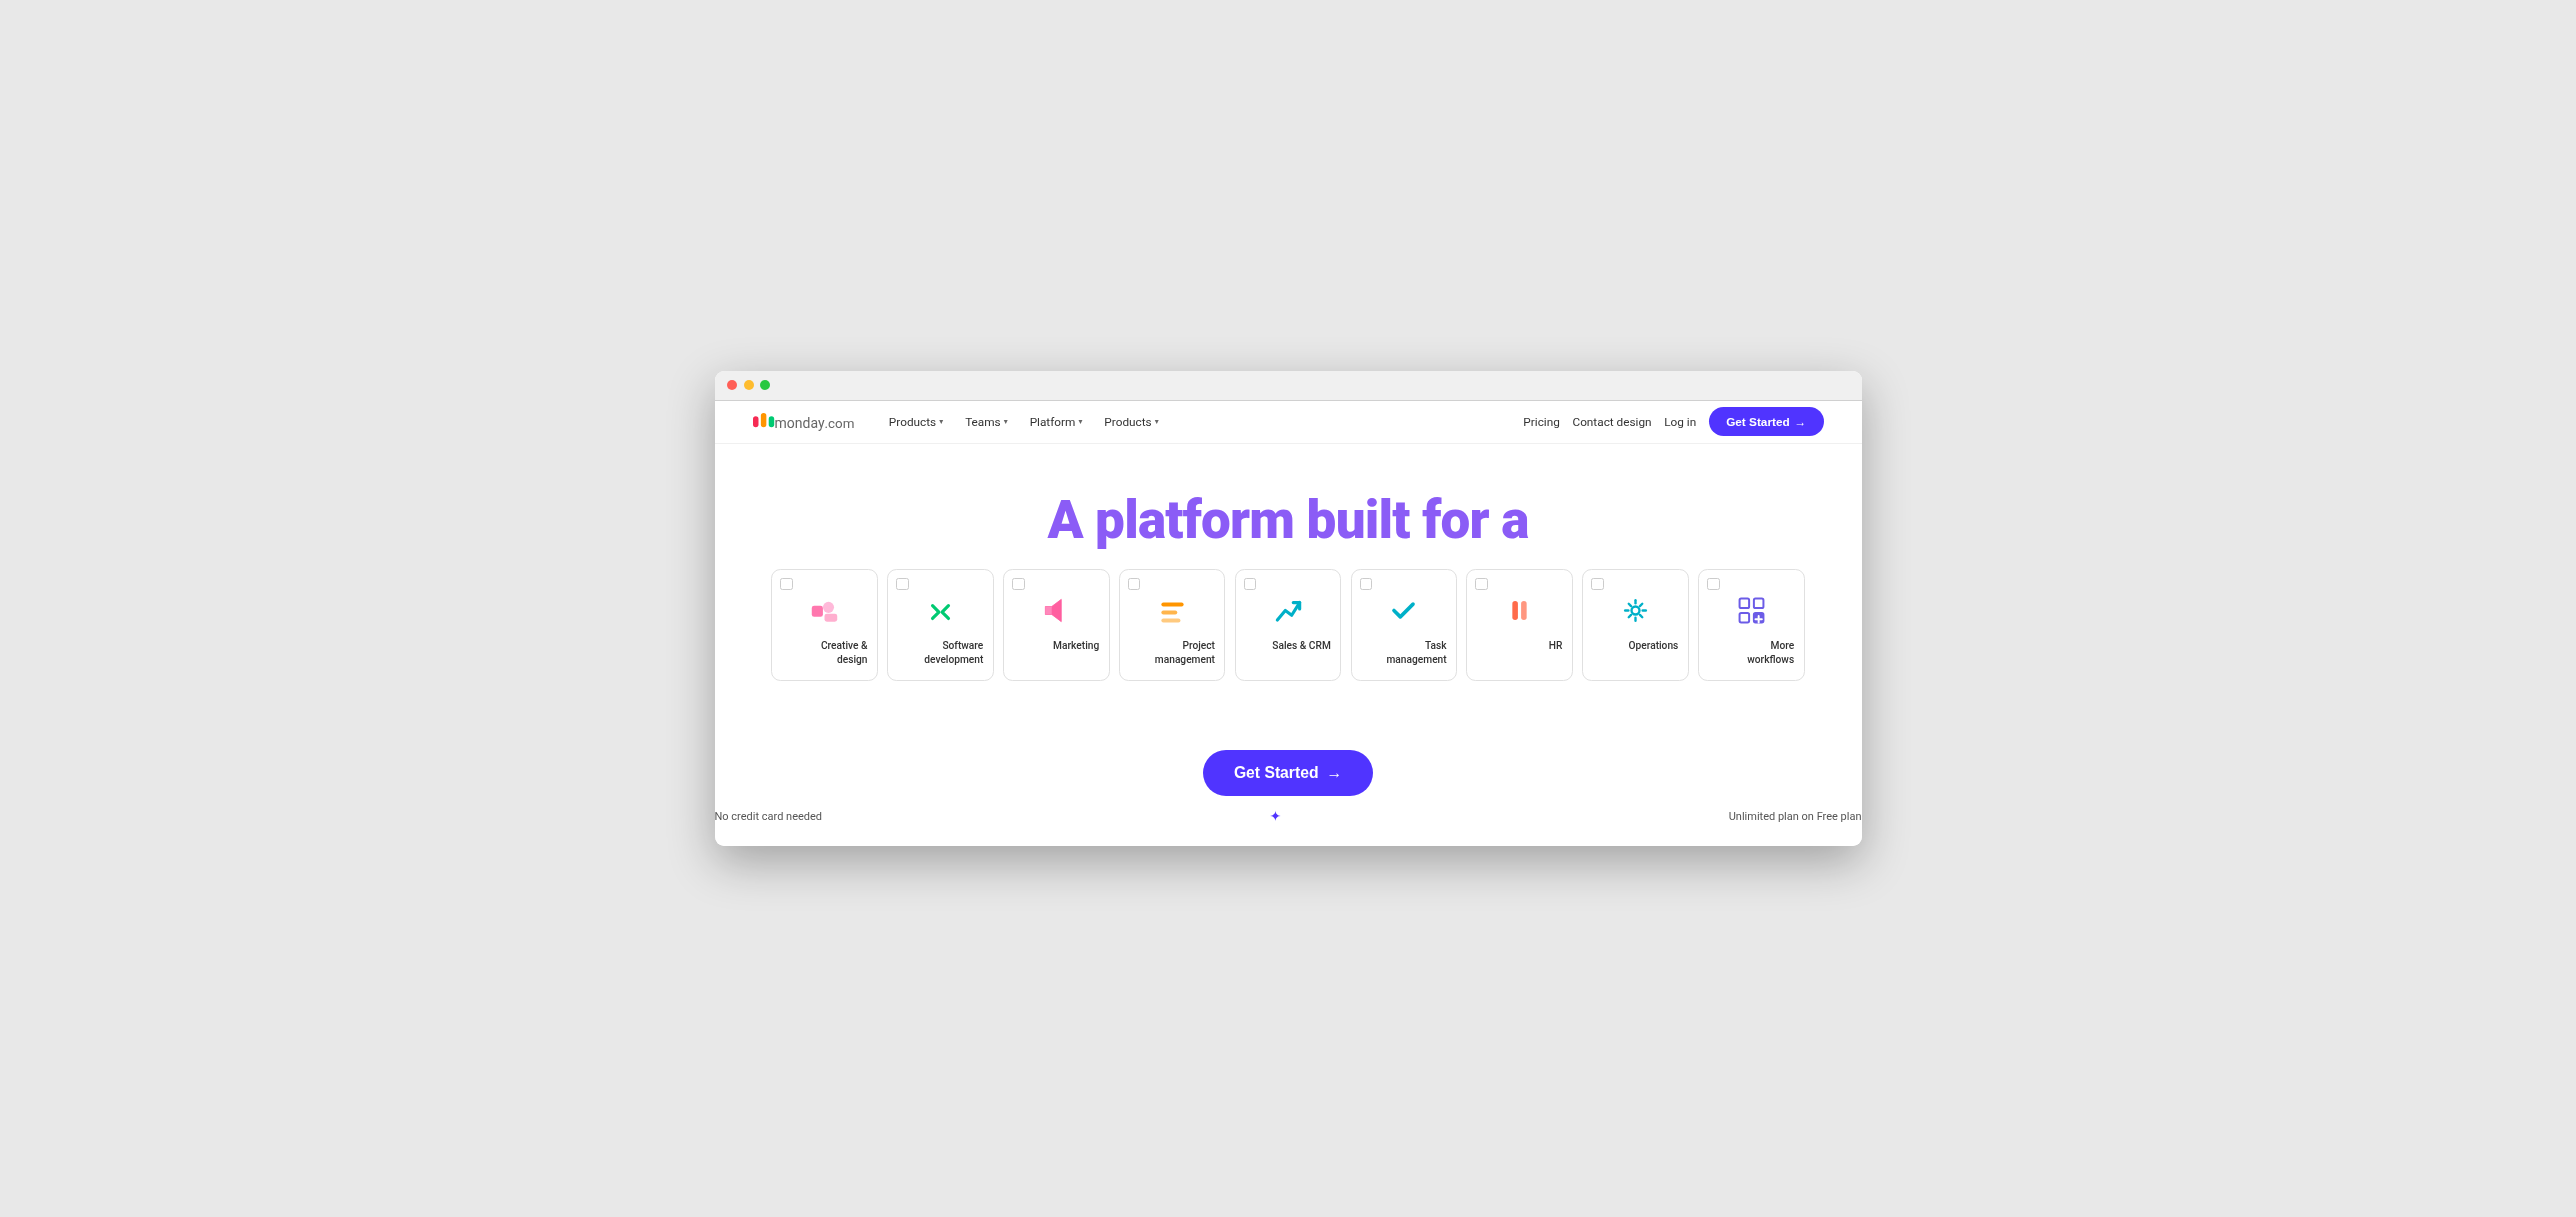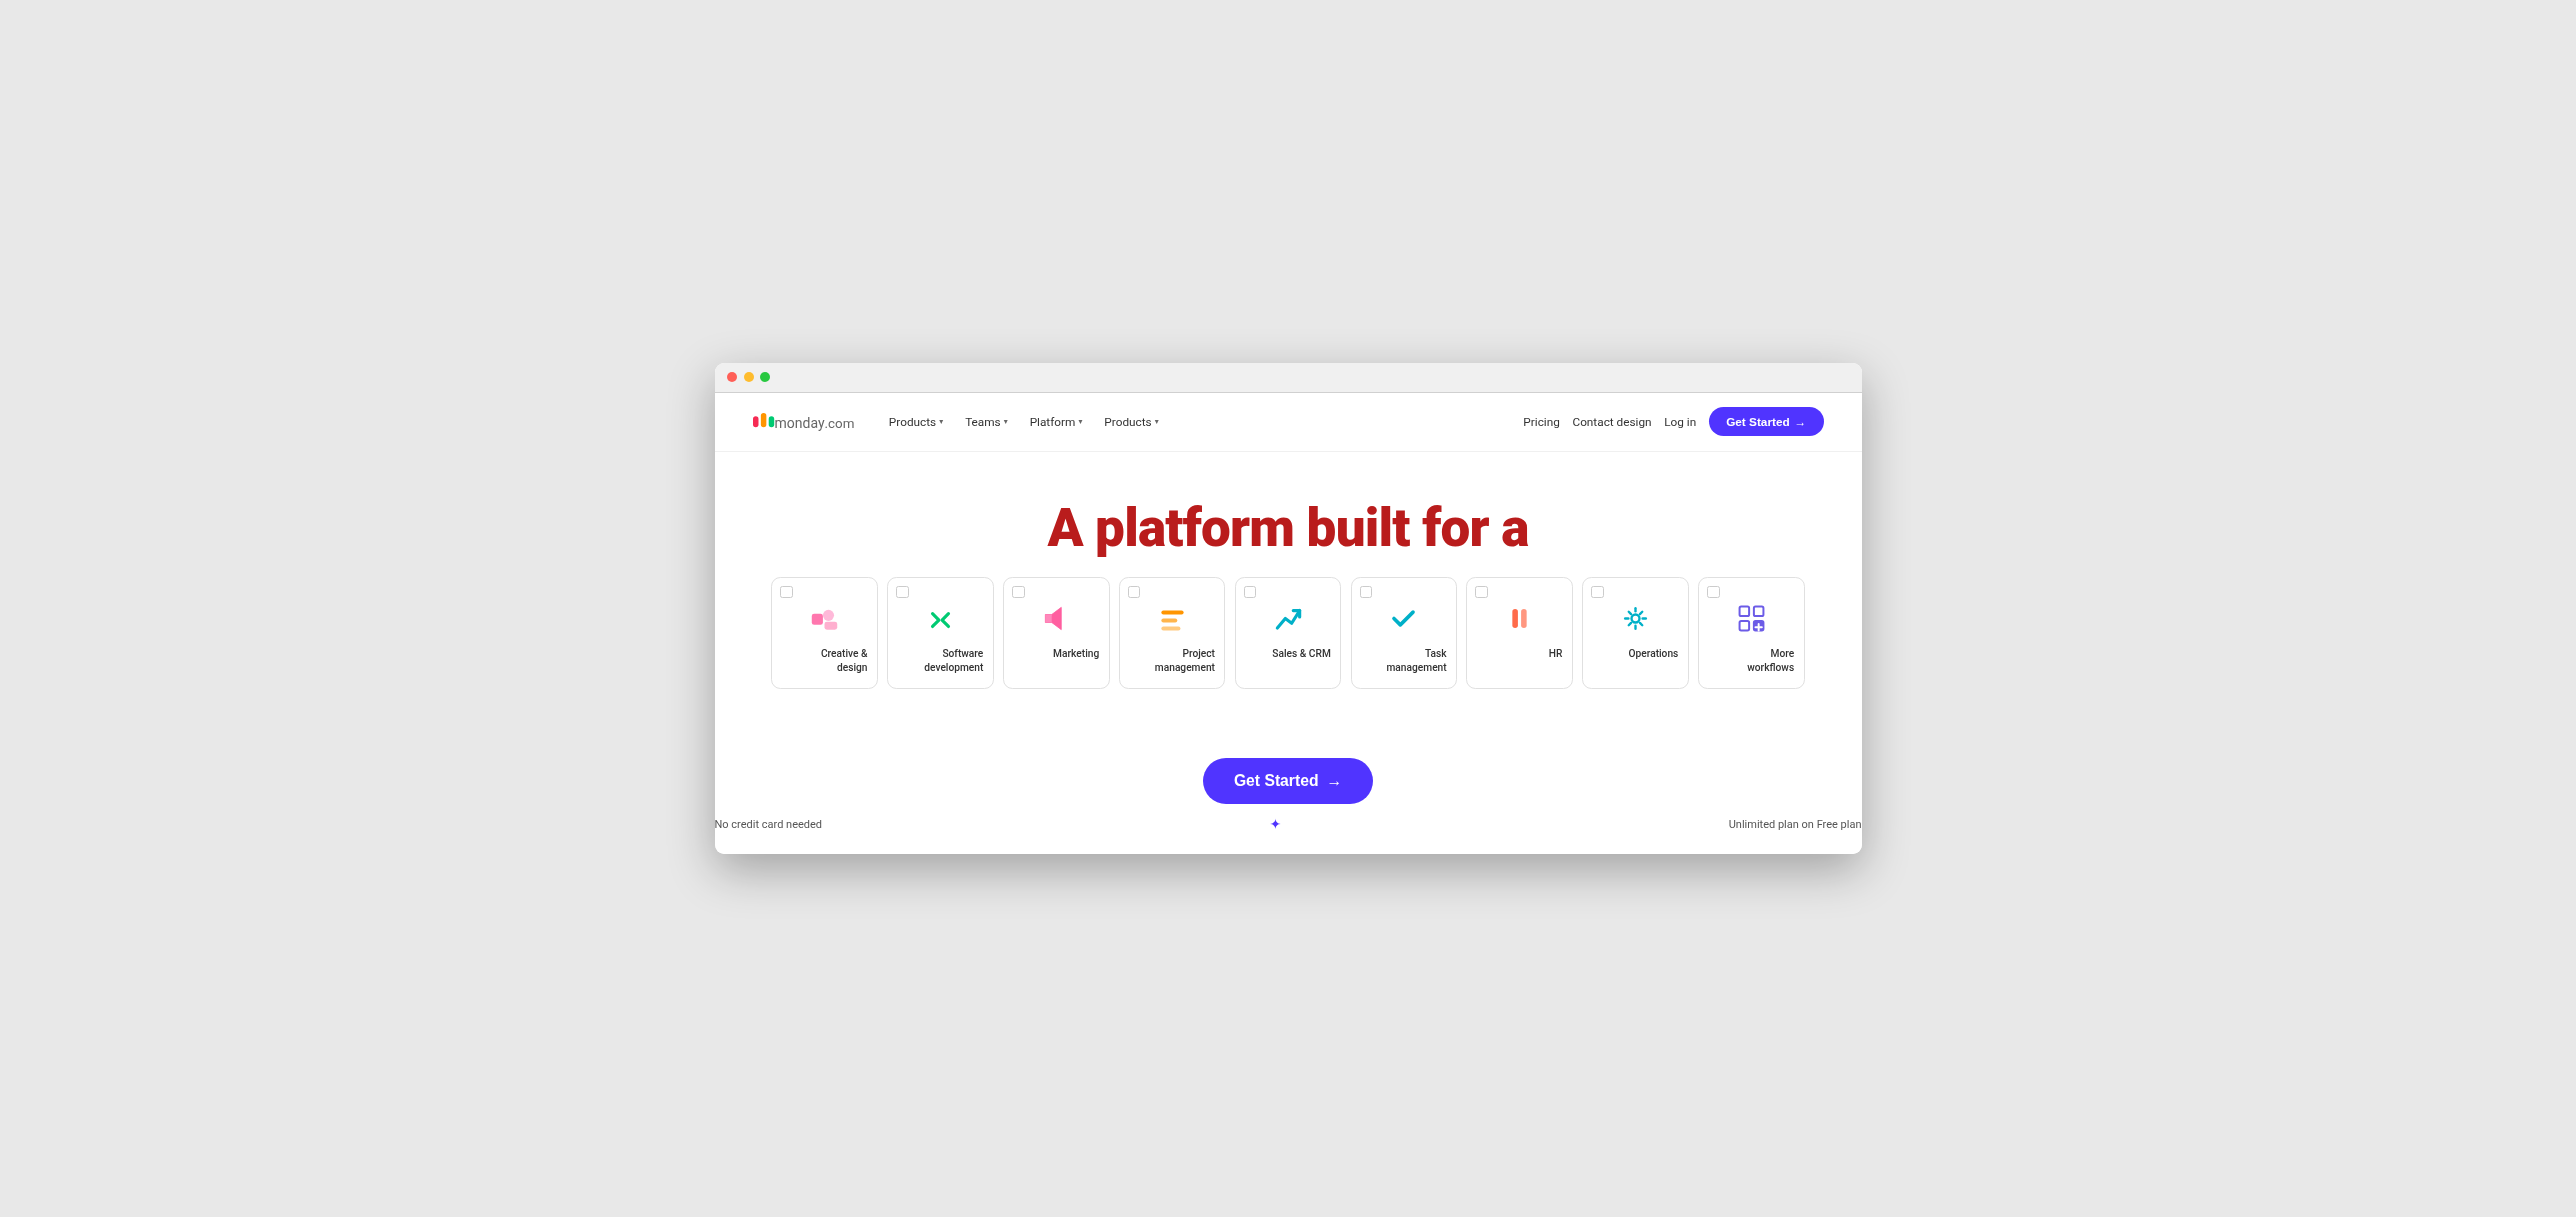--- a/index.html
+++ b/index.html
@@ -34,21 +34,21 @@
     .tl-green { background: #28c840; }
     .browser-content {
       background: #fff;
       padding: 0;
     }
     
     nav {
       display: flex;
       align-items: center;
       padding: 0 38px;
-      height: 59px;
+      height: 43px;
       border-bottom: 0.8px solid #f0f0f0;
     }
     .logo-area {
       display: flex;
       align-items: center;
       margin-right: 25px;
     }
     .logo-bars {
       display: flex;
       gap: 2.4px;
@@ -106,21 +106,21 @@
       white-space: nowrap;
     }
     
     .hero {
       text-align: center;
       padding: 47px 38px 31px;
     }
     .hero-title {
       font-size: 53px;
       font-weight: 900;
-      color: #b91c1c;
+      color: #8b5cf6;
       line-height: 1.12;
       margin-bottom: 19px;
       letter-spacing: -0.8px;
     }
     .hero-subtitle {
       font-size: 15.7px;
       color: #333;
       margin-bottom: 38px;
     }
     

